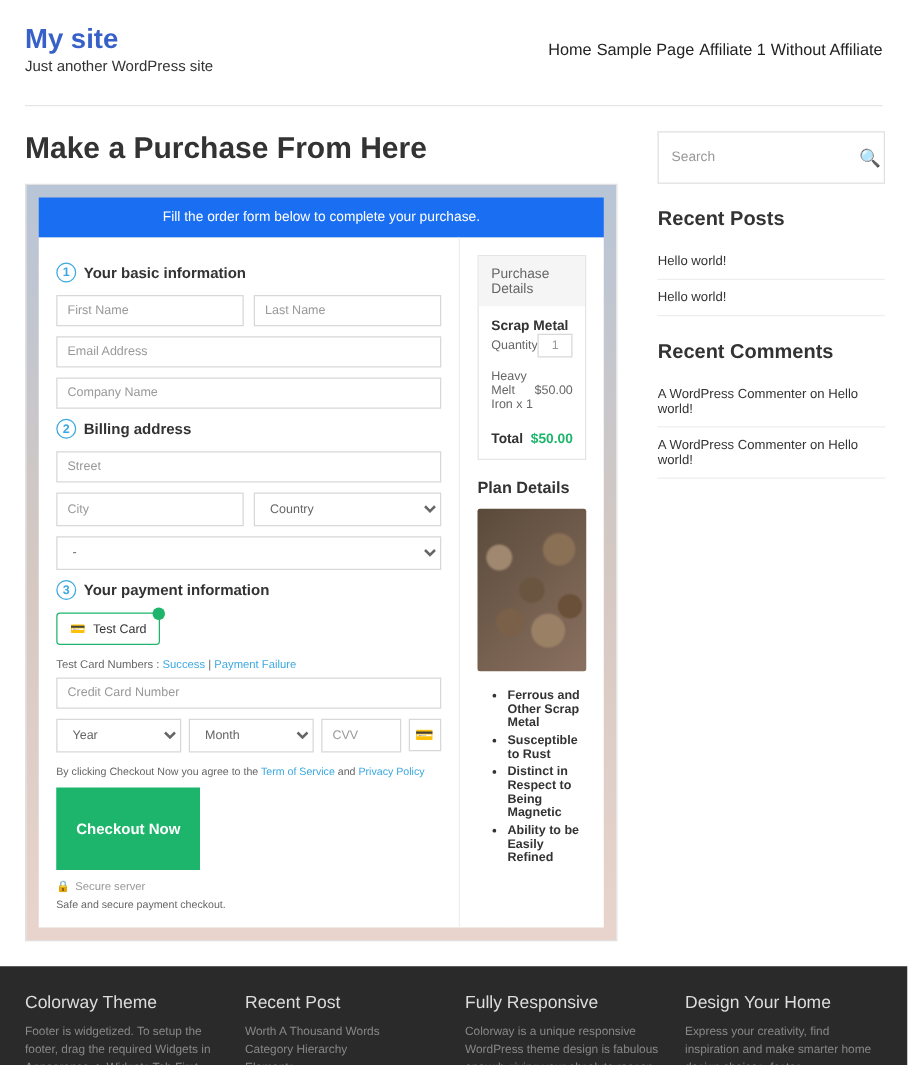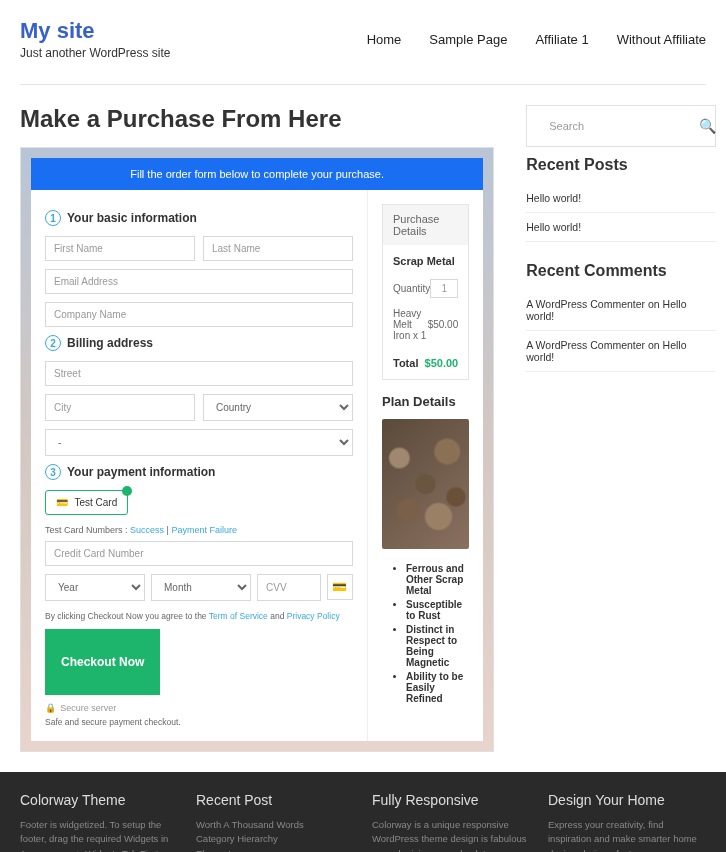--- a/index.html
+++ b/index.html
@@ -1,21 +1,21 @@
 <!DOCTYPE html>
 <html><head>
 <meta charset="utf-8">
 <style>
 *{box-sizing:border-box;margin:0;padding:0}
 body{font-family:-apple-system,BlinkMacSystemFont,"Segoe UI",Arial,sans-serif;font-size:12px;color:#333;background:#fff;width:726px}
 .header{padding:18px 20px 14px}
 .header-top{display:flex;justify-content:space-between;align-items:center}
 .site-title{font-size:22px;font-weight:700;color:#3860c9}
 .tagline{font-size:12px;color:#333;margin-top:2px}
-.nav{display:flex;gap:28px}
+.nav{display:flex;gap:4px}
 .nav a{font-size:13px;color:#222;text-decoration:none;font-weight:500}
 .divider{height:1px;background:#e5e5e5;margin:10px 20px 0}
 .main-wrap{display:flex;padding:20px;gap:32px}
 .main{flex:1}
 .page-title{font-size:24px;font-weight:700;margin-bottom:14px}
 .bg-img{position:relative;border:1px solid #e0e0e0;padding:10px;background:linear-gradient(180deg,#b8c5d6 0%,#d4c8c2 50%,#e8d4cc 100%)}
 .banner{background:#1a6ef2;color:#fff;text-align:center;padding:10px;font-size:11px}
 .form-card{display:flex;background:#fff}
 .form-left{flex:1.15;padding:14px;border-right:1px solid #eee}
 .form-right{flex:1;padding:14px}
@@ -35,32 +35,32 @@
 .cc-row .cvv{width:64px;flex:none}
 .cc-row .card-icon{width:26px;height:26px;border:1px solid #d8d8d8;display:flex;align-items:center;justify-content:center;font-size:12px;flex:none}
 .terms{font-size:8.5px;color:#666;margin-bottom:8px}
 .terms a{color:#3ba8e0;text-decoration:none}
 .checkout-btn{background:#1db56b;color:#fff;border:none;padding:26px 16px;font-size:12px;font-weight:600;cursor:pointer;margin-bottom:8px}
 .secure{font-size:9px;color:#999;margin-bottom:4px;display:flex;align-items:center;gap:4px}
 .safe{font-size:8.5px;color:#666}
 .pd-box{border:1px solid #e5e5e5}
 .pd-head{background:#f5f5f5;padding:8px 10px;font-size:11px;color:#666}
 .pd-body{padding:10px}
-.pd-title{font-size:11px;font-weight:700;margin-bottom:12px}
+.pd-title{font-size:11px;font-weight:700;}
 .pd-row{display:flex;justify-content:center;font-size:10px;color:#666;margin-bottom:10px;align-items:center}
 .qty-input{width:28px;padding:3px;text-align:center;font-size:10px}
 .pd-total{display:flex;justify-content:space-between;font-size:11px;font-weight:700;padding-top:6px}
 .pd-total .amt{color:#1db56b}
 .plan-h{font-size:13px;font-weight:700;margin:14px 0 10px}
 .plan-img{width:100%;height:130px;background:linear-gradient(135deg,#5a4a3a,#8a7060);position:relative;overflow:hidden;border-radius:2px}
 .plan-img::before{content:"";position:absolute;inset:0;background:radial-gradient(circle at 20% 30%,#a08870 8%,transparent 10%),radial-gradient(circle at 50% 50%,#6a5540 12%,transparent 14%),radial-gradient(circle at 75% 25%,#8a7055 10%,transparent 12%),radial-gradient(circle at 30% 70%,#7a6048 9%,transparent 11%),radial-gradient(circle at 65% 75%,#9a8065 11%,transparent 13%),radial-gradient(circle at 85% 60%,#6a5038 8%,transparent 10%)}
 .plan-list{list-style:disc;padding-left:24px;font-size:10px;font-weight:700;color:#333;margin-top:14px}
 .plan-list li{margin-bottom:3px}
 .sidebar{width:190px}
-.search-box{border:1px solid #e0e0e0;display:flex;align-items:center;padding:8px 14px;margin-bottom:9px}
+.search-box{border:1px solid #e0e0e0;display:flex;align-items:center;padding:8px 2px;margin-bottom:20px}
 .search-box input{border:none;flex:1;font-size:11px}
 .search-box .sicon{font-size:14px}
 .sb-h{font-size:16px;font-weight:700;margin-bottom:10px}
 .sb-item{font-size:10.5px;color:#333;border-bottom:1px solid #eee;padding:8px 0}
 .sb-item a{color:#333;text-decoration:none}
 .sb-section{margin-bottom:20px}
 .footer{background:#2a2a2a;color:#999}
 .footer-cols{display:flex;padding:20px;gap:18px}
 .fcol{flex:1}
 .fcol h4{color:#ddd;font-size:14px;font-weight:500;margin-bottom:10px}

